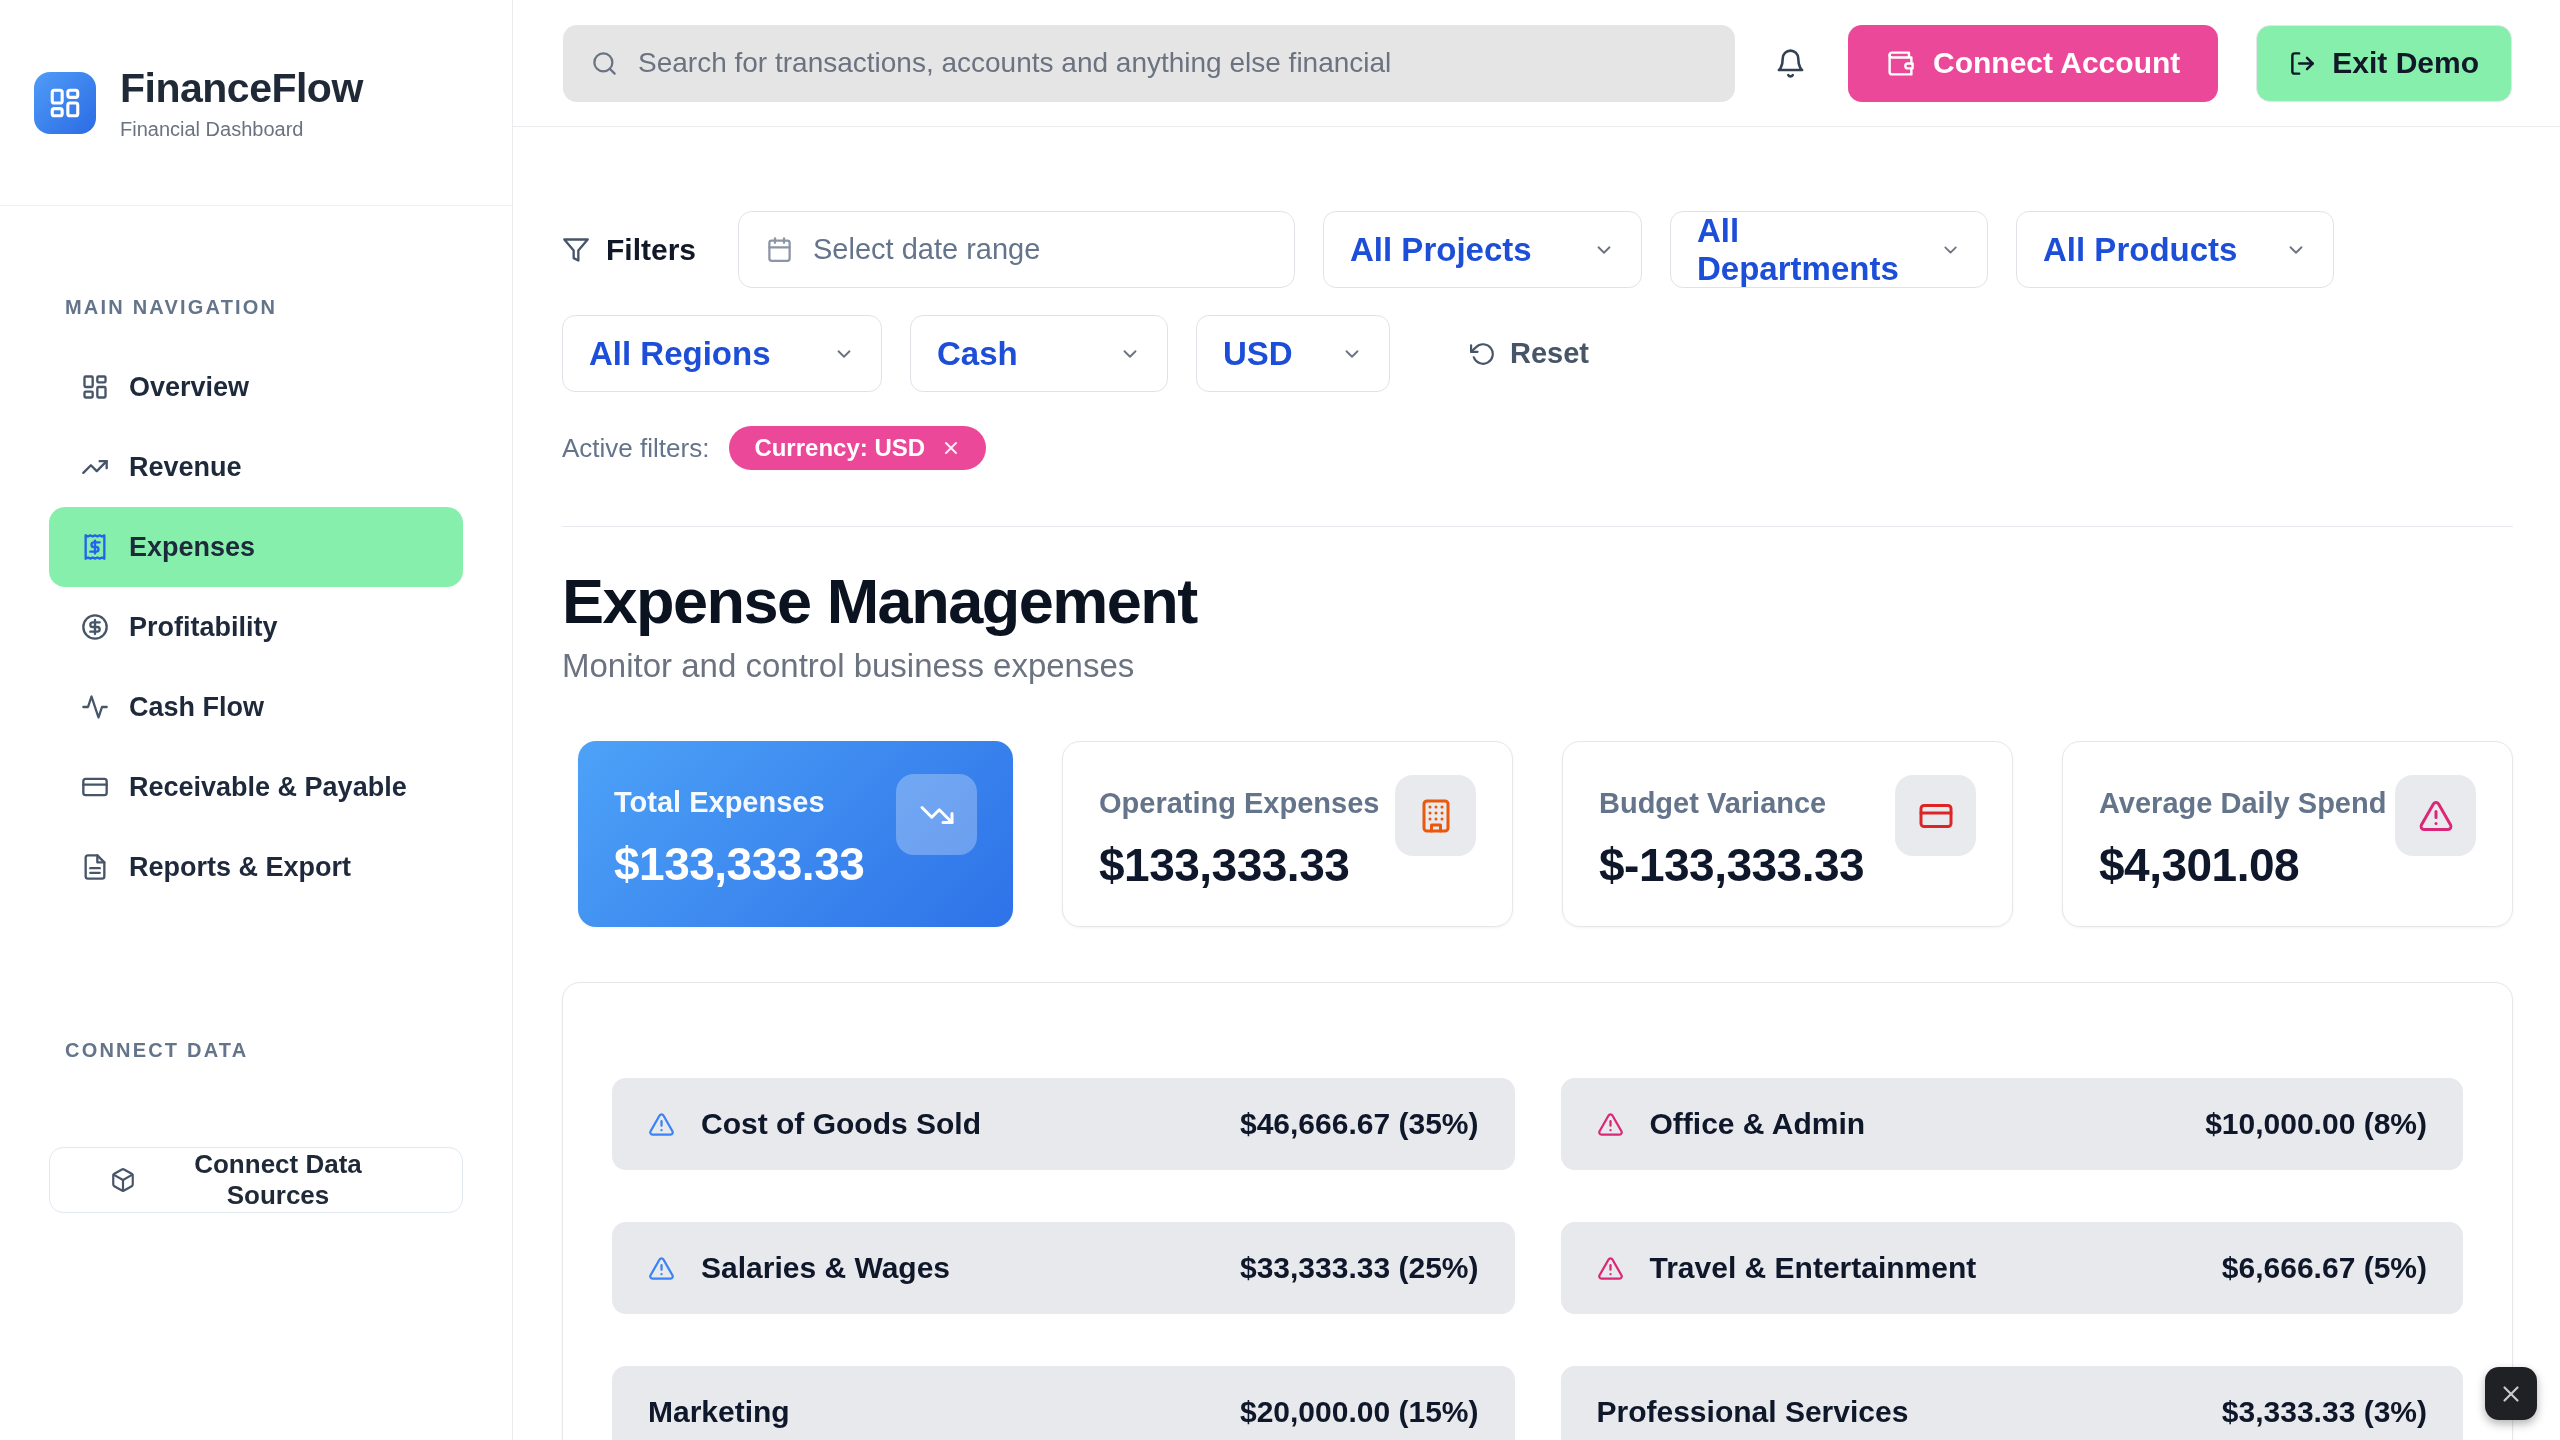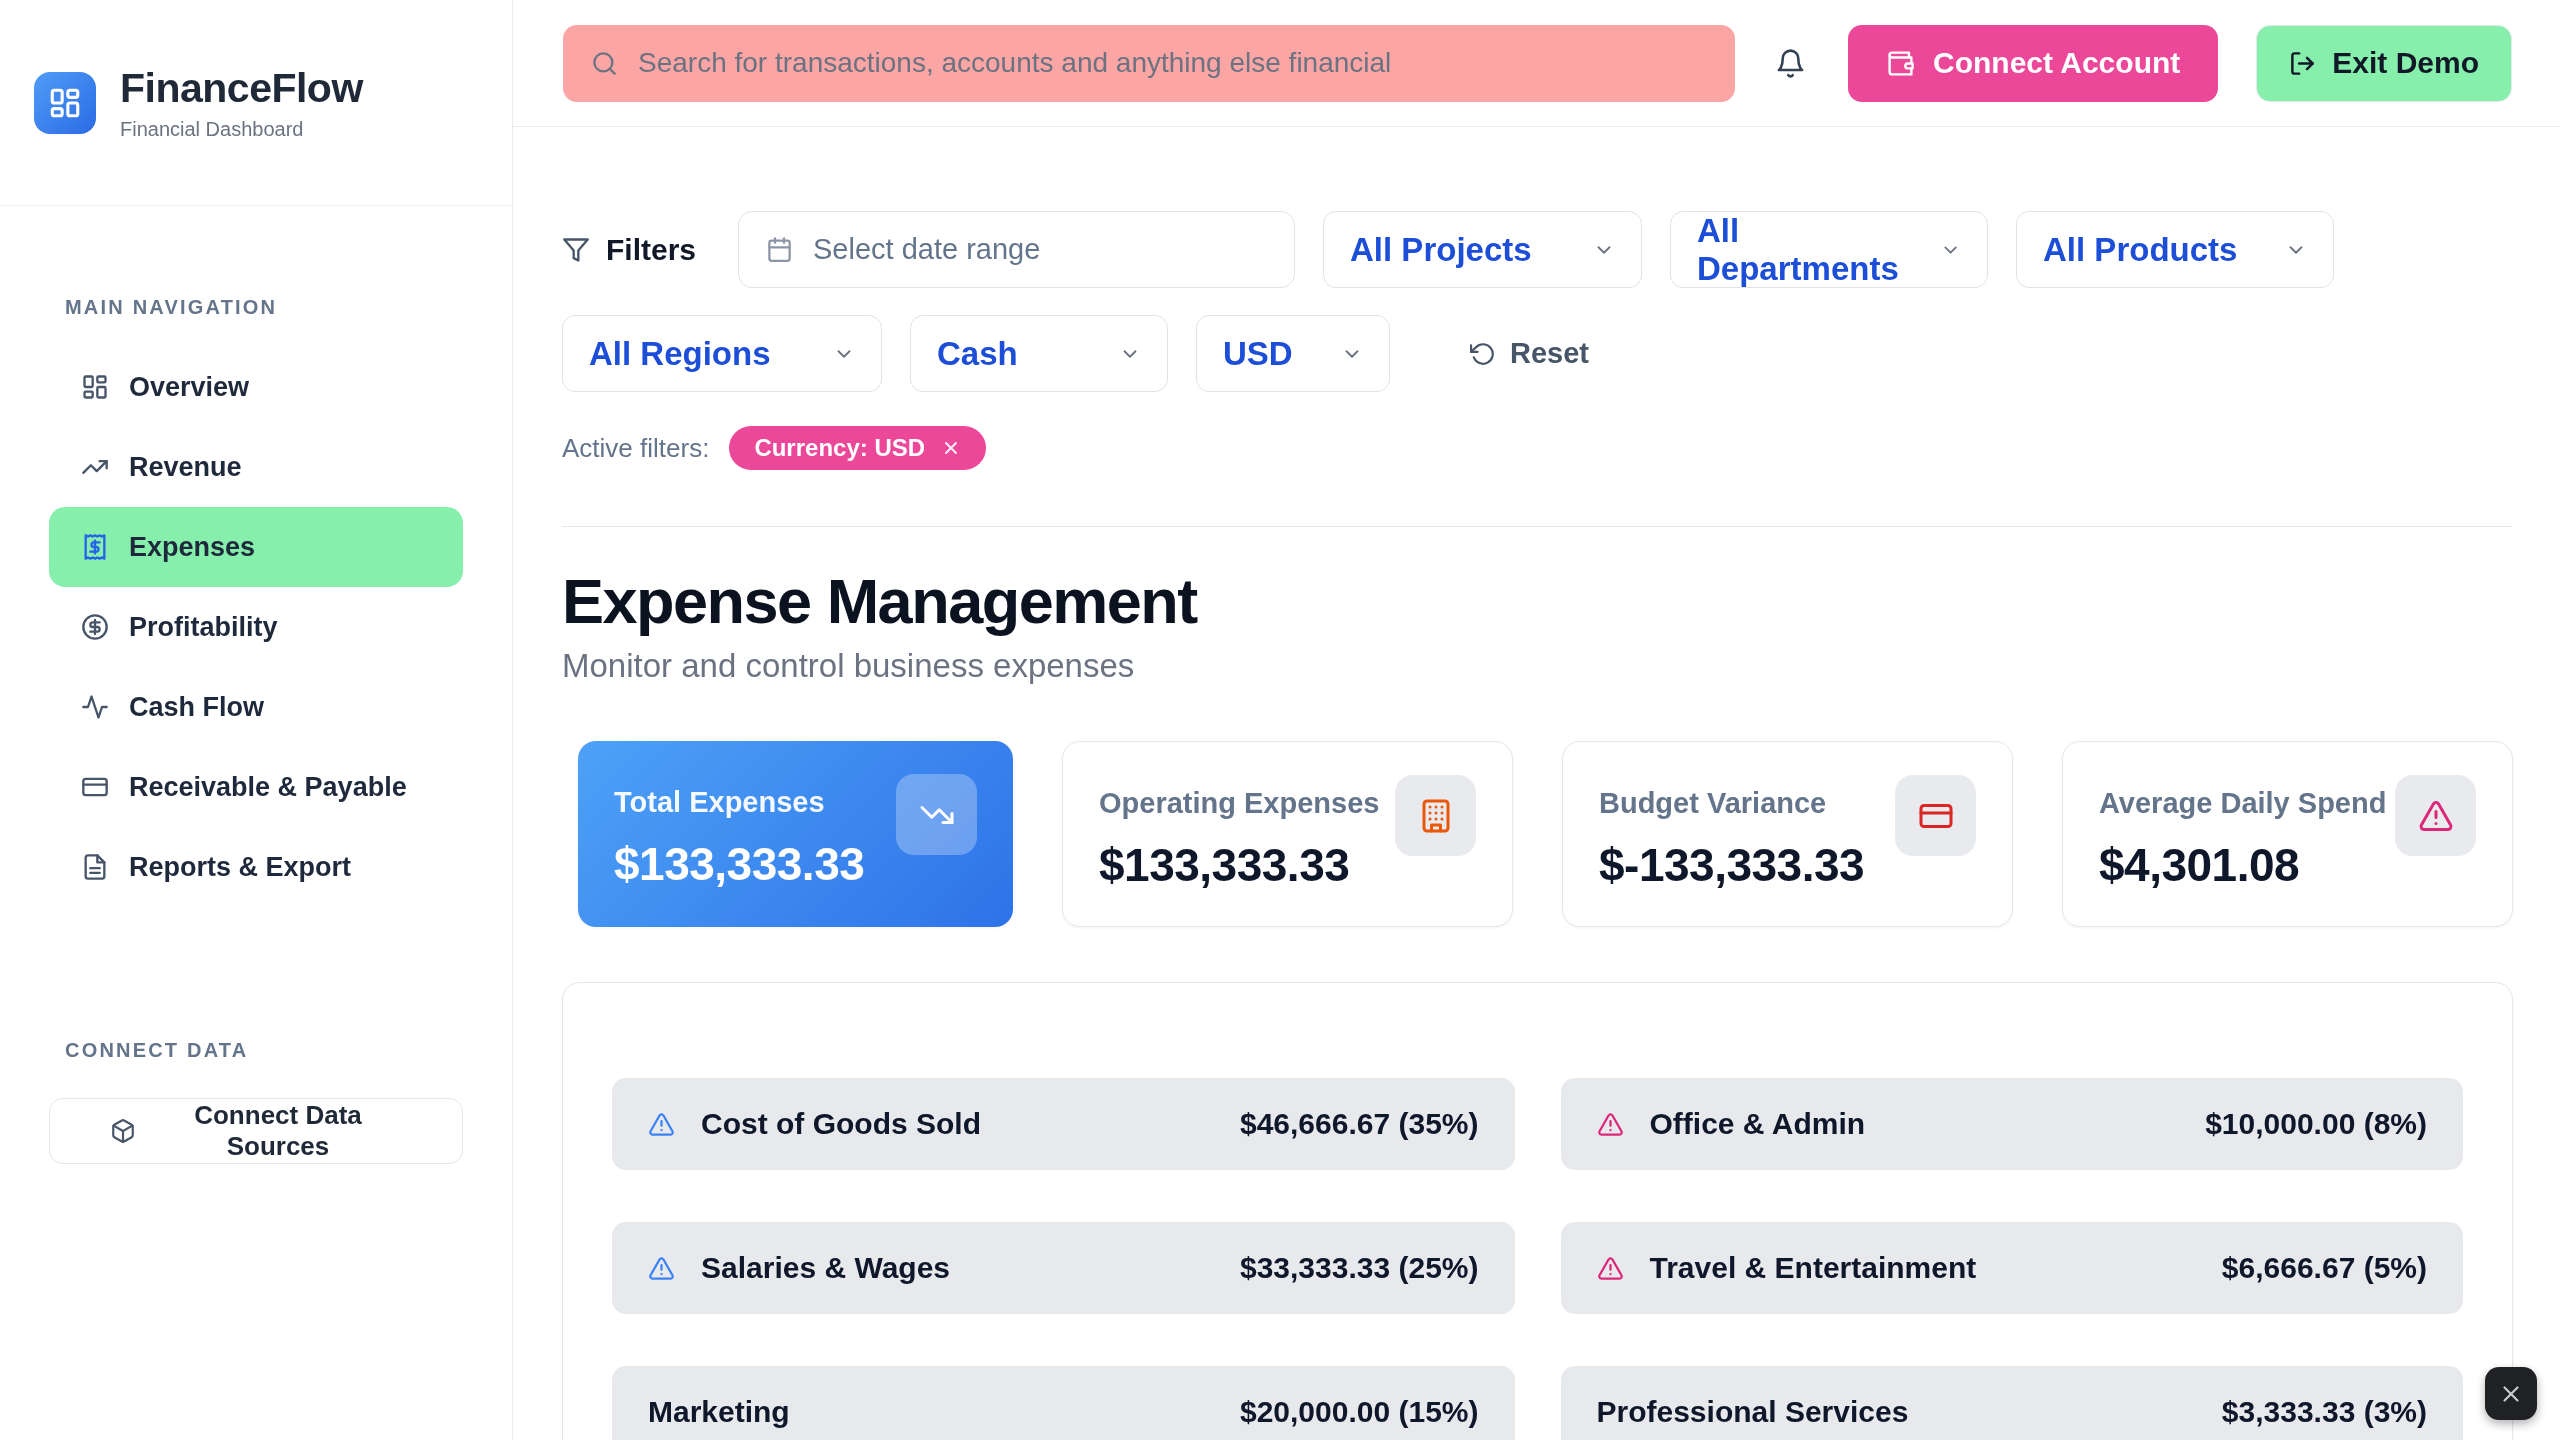--- a/index.html
+++ b/index.html
@@ -22,30 +22,30 @@
   .brand-name{font-size:41px;font-weight:700;color:#1f2937;letter-spacing:-0.5px;}
   .brand-sub{font-size:20px;color:#6b7280;margin-top:6px;}
   .side-body{padding:0 49px;}
   .nav-title{font-size:20px;font-weight:700;color:#64748b;letter-spacing:2.2px;margin:90px 0 28px 16px;}
   .nav-item{display:flex;align-items:center;gap:20px;height:80px;padding:0 32px;border-radius:16px;
             font-size:27px;font-weight:600;color:#1e293b;cursor:pointer;}
   .nav-item .nico{color:#475569;flex:none;}
   .nav-item.active{background:#86efac;}
   .nav-item.active .nico{color:var(--blue-icon);}
   .connect-title{margin-top:132px;}
-  .connect-btn{display:flex;align-items:center;gap:18px;width:100%;height:66px;margin-top:36px;
+  .connect-btn{display:flex;align-items:center;gap:18px;width:100%;height:66px;margin-top:85px;
                border:1.5px solid #e2e8f0;border-radius:14px;padding:0 60px;font-size:26px;font-weight:600;
                color:#1f2937;background:#fff;}
   .connect-btn .cico{color:#475569;}
 
   
   .main{flex:1;display:flex;flex-direction:column;height:100%;}
   .topbar{height:127px;min-height:127px;border-bottom:1.5px solid #e9ebef;display:flex;align-items:center;
           padding:0 48px 0 50px;gap:36px;background:#fff;}
-  .search{flex:1;max-width:1180px;height:77px;background:#fca5a5;border-radius:14px;display:flex;align-items:center;
+  .search{flex:1;max-width:1180px;height:77px;background:#e5e5e5;border-radius:14px;display:flex;align-items:center;
           gap:20px;padding:0 28px;}
   .search svg{color:#6b7280;flex:none;}
   .search input{flex:1;border:none;outline:none;background:transparent;font-size:28px;color:#334155;}
   .search input::placeholder{color:#6b7280;}
   .topbar-right{display:flex;align-items:center;gap:38px;margin-left:auto;}
   .bell{color:#334155;padding:4px;}
   .btn-pink{display:flex;align-items:center;gap:18px;height:77px;padding:0 38px;background:var(--pink);
             border-radius:14px;color:#fff;font-size:30px;font-weight:700;}
   .btn-exit{display:flex;align-items:center;gap:16px;height:77px;padding:0 32px;background:#86efac;
             border:1.5px solid #e5e7eb;border-radius:14px;color:#111827;font-size:30px;font-weight:700;}

